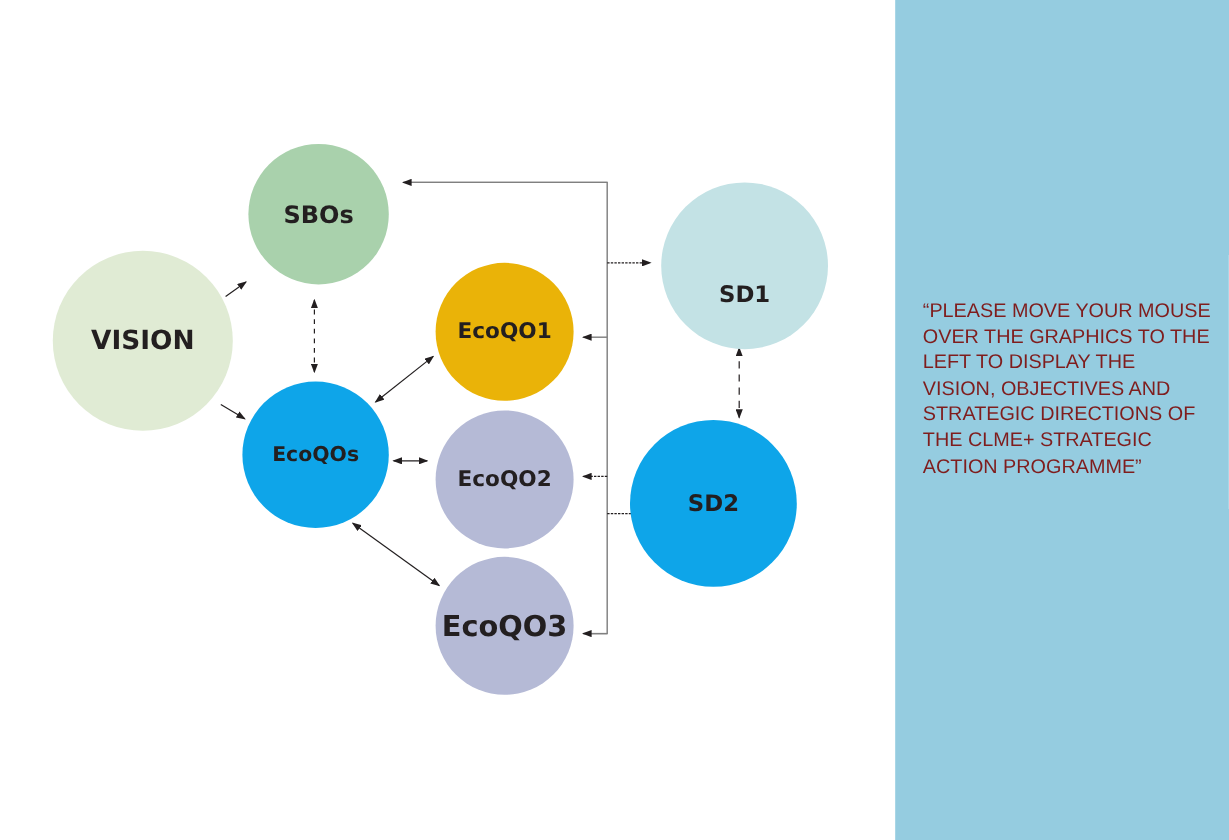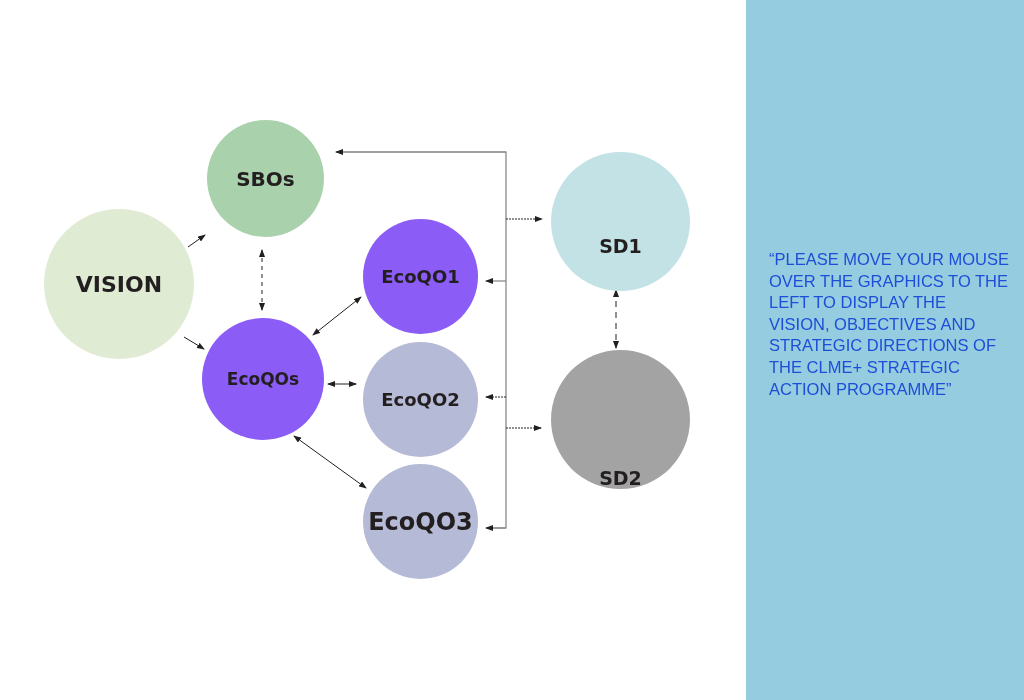--- a/index.html
+++ b/index.html
@@ -47,35 +47,35 @@
 
     <line x1="616" y1="290" x2="616" y2="348" stroke="#231f20" stroke-width="1" stroke-dasharray="6,5" marker-start="url(#ahs)" marker-end="url(#ah)"></line>
   </svg>
 
   <div class="node" style="left:44px;top:209px;width:150px;height:150px;background:#e0ebd4;">
     <span style="font-size:22px;">VISION</span>
   </div>
   <div class="node" style="left:207px;top:120px;width:117px;height:117px;background:#a9d1ac;">
     <span style="font-size:20px;">SBOs</span>
   </div>
-  <div class="node" style="left:202px;top:318px;width:122px;height:122px;background:#8b5cf6;">
+  <div class="node" style="left:202px;top:318px;width:122px;height:122px;background:#0ea5e9;">
     <span style="font-size:17px;">EcoQOs</span>
   </div>
-  <div class="node" style="left:363px;top:219px;width:115px;height:115px;background:#8b5cf6;">
+  <div class="node" style="left:363px;top:219px;width:115px;height:115px;background:#eab308;">
     <span style="font-size:18px;">EcoQO1</span>
   </div>
   <div class="node" style="left:363px;top:342px;width:115px;height:115px;background:#b5bad6;">
     <span style="font-size:18px;">EcoQO2</span>
   </div>
   <div class="node" style="left:363px;top:464px;width:115px;height:115px;background:#b5bad6;">
     <span style="font-size:24px;">EcoQO3</span>
   </div>
   <div class="node" style="left:551px;top:152px;width:139px;height:139px;background:#c3e2e5;">
     <span style="font-size:19px;margin-top:48px;">SD1</span>
   </div>
-  <div class="node" style="left:551px;top:350px;width:139px;height:139px;background:#a3a3a3;align-items:flex-end;">
+  <div class="node" style="left:525px;top:350px;width:139px;height:139px;background:#0ea5e9;">
     <span style="font-size:19px;">SD2</span>
   </div>
 </div>
 
 <div id="side-panel" style="background: rgb(149, 204, 224);">
-  <div id="side-text" style="color: #1d4ed8;"> “PLEASE MOVE YOUR MOUSE OVER THE GRAPHICS TO THE LEFT TO DISPLAY THE VISION, OBJECTIVES AND STRATEGIC DIRECTIONS OF THE CLME+ STRATEGIC ACTION PROGRAMME”</div>
+  <div id="side-text" style="color: #7f1d1d;"> “PLEASE MOVE YOUR MOUSE OVER THE GRAPHICS TO THE LEFT TO DISPLAY THE VISION, OBJECTIVES AND STRATEGIC DIRECTIONS OF THE CLME+ STRATEGIC ACTION PROGRAMME”</div>
 </div>
 
 </body></html>

